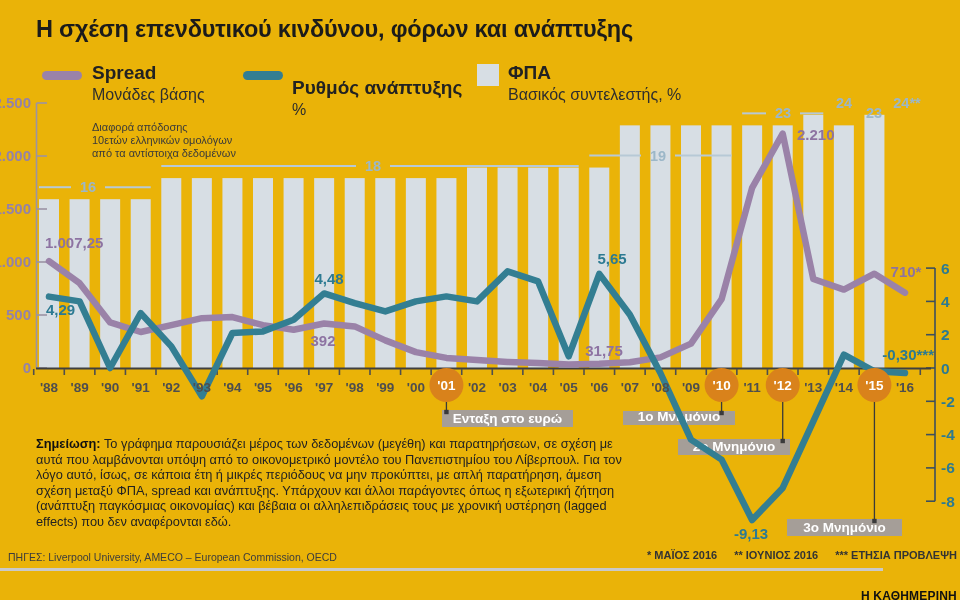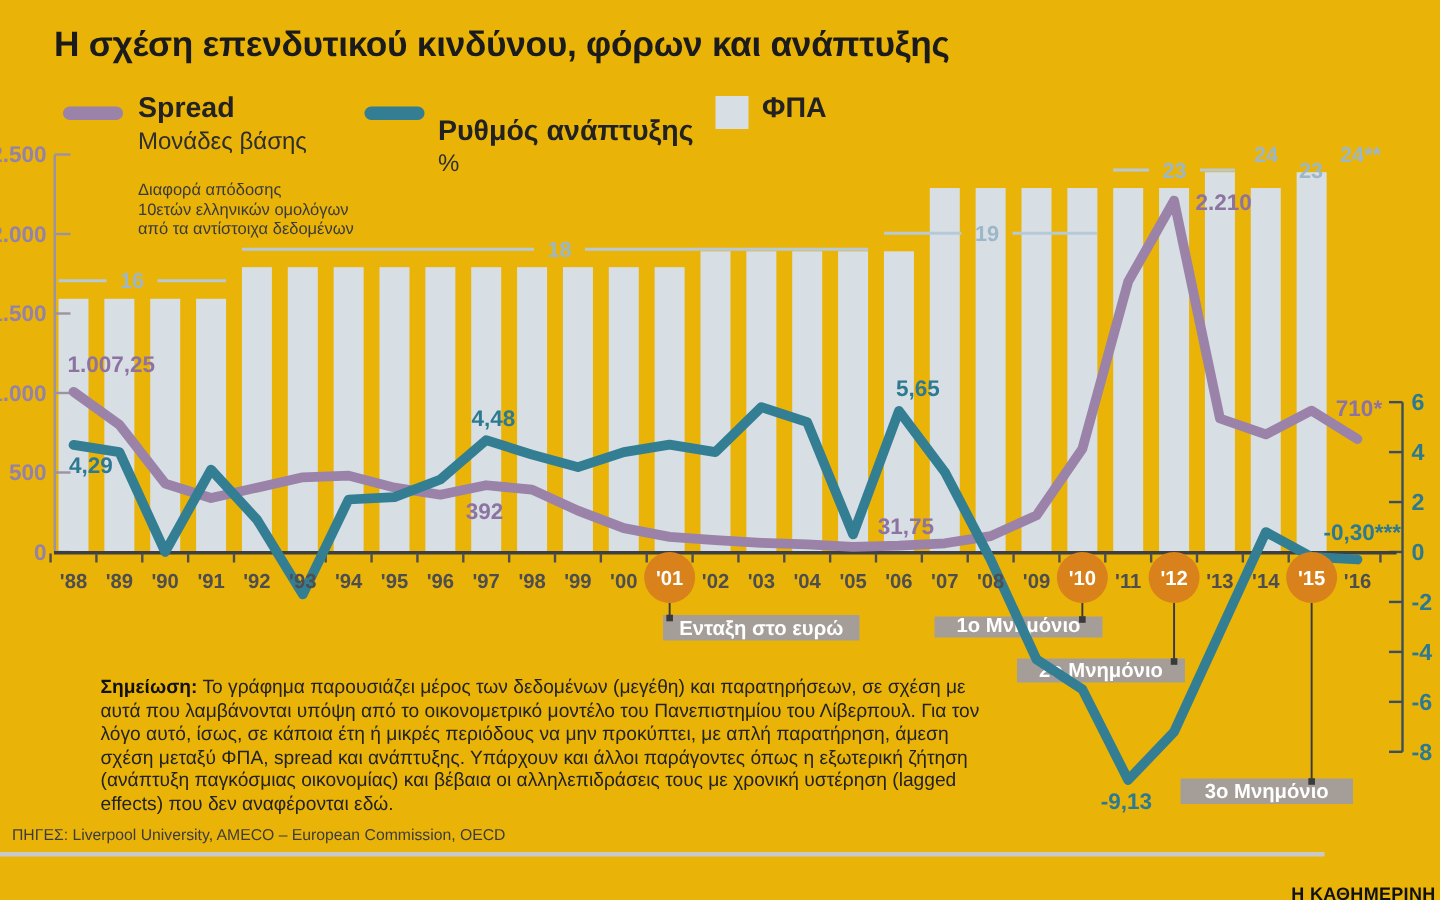--- a/index.html
+++ b/index.html
@@ -13,21 +13,21 @@
   .swatch{position:absolute;left:477px;top:64px;width:22px;height:22px;background:#d7dee4;}
   .lg{position:absolute;color:#2e2e2e;line-height:1.25;}
   .lg .l1{font-size:19px;font-weight:bold;color:#222;}
   .lg .l2{font-size:16px;}
   .lg .sm{font-size:11px;line-height:1.18;color:#3a3a3a;margin-top:16px;}
   .lg.spread{left:92px;top:61px;}
   .lg.growth{left:292px;top:76px;}
   .lg.vat{left:508px;top:61px;}
   svg.chart{position:absolute;left:0;top:0;}
   svg text{font-family:"Liberation Sans",sans-serif;}
-  .note{position:absolute;left:36px;top:450px;width:594px;font-size:12.8px;line-height:15.6px;color:#222;margin-left:31px;}
+  .note{position:absolute;left:36px;top:436px;width:594px;font-size:12.8px;line-height:15.6px;color:#222;}
   .note b{color:#111;}
   .sources{position:absolute;left:8px;top:551px;font-size:10.5px;color:#3c3c3c;}
   .footnotes{position:absolute;right:3px;top:549px;display:flex;gap:17px;font-size:11px;font-weight:bold;color:#333;}
   .rule{position:absolute;left:0;top:568px;width:883px;height:3px;background:#c9c9c9;}
   .brand{position:absolute;right:3px;top:569px;font-size:12px;font-weight:bold;color:#111;letter-spacing:0.2px;margin-top:20px;}
 </style>
 </head>
 <body>
 
 <div class="canvas">
@@ -46,20 +46,21 @@
 
   <div class="pill growth"></div>
   <div class="lg growth">
     <div class="l1">Ρυθμός ανάπτυξης</div>
     <div class="l2">%</div>
   </div>
 
   <div class="swatch"></div>
   <div class="lg vat">
     <div class="l1">ΦΠΑ</div>
+    <div class="l2">Βασικός συντελεστής, %</div>
   </div>
 
   <svg class="chart" id="chart-svg" width="960" height="600" viewBox="0 0 960 600">
       <rect x="39" y="199.2" width="20" height="168.8" fill="#d7dee4"></rect>
       <rect x="69.57142857142857" y="199.2" width="20" height="168.8" fill="#d7dee4"></rect>
       <rect x="100.14285714285714" y="199.2" width="20" height="168.8" fill="#d7dee4"></rect>
       <rect x="130.71428571428572" y="199.2" width="20" height="168.8" fill="#d7dee4"></rect>
       <rect x="161.28571428571428" y="178.1" width="20" height="189.9" fill="#d7dee4"></rect>
       <rect x="191.85714285714286" y="178.1" width="20" height="189.9" fill="#d7dee4"></rect>
       <rect x="222.42857142857144" y="178.1" width="20" height="189.9" fill="#d7dee4"></rect>
@@ -223,16 +224,21 @@
       <text x="751" y="539" fill="#2c7a92" font-size="15" font-weight="bold" text-anchor="middle">-9,13</text>
     </svg>
 
   <div class="note">
     <b>Σημείωση:</b>
     <span>Το γράφημα παρουσιάζει μέρος των δεδομένων (μεγέθη) και παρατηρήσεων, σε σχέση με αυτά που λαμβάνονται υπόψη από το οικονομετρικό μοντέλο του Πανεπιστημίου του Λίβερπουλ. Για τον λόγο αυτό, ίσως, σε κάποια έτη ή μικρές περιόδους να μην προκύπτει, με απλή παρατήρηση, άμεση σχέση μεταξύ ΦΠΑ, spread και ανάπτυξης. Υπάρχουν και άλλοι παράγοντες όπως η εξωτερική ζήτηση (ανάπτυξη παγκόσμιας οικονομίας) και βέβαια οι αλληλεπιδράσεις τους με χρονική υστέρηση (lagged effects) που δεν αναφέρονται εδώ.</span>
   </div>
 
   <div class="sources">ΠΗΓΕΣ: Liverpool University, AMECO – European Commission, OECD</div>
 
+  <div class="footnotes">
+    <span>* ΜΑΪΟΣ 2016</span>
+    <span>** ΙΟΥΝΙΟΣ 2016</span>
+    <span>*** ΕΤΗΣΙΑ ΠΡΟΒΛΕΨΗ</span>
+  </div>
 
   <div class="rule"></div>
   <div class="brand">Η ΚΑΘΗΜΕΡΙΝΗ</div>
 </div>
 
 </body></html>

